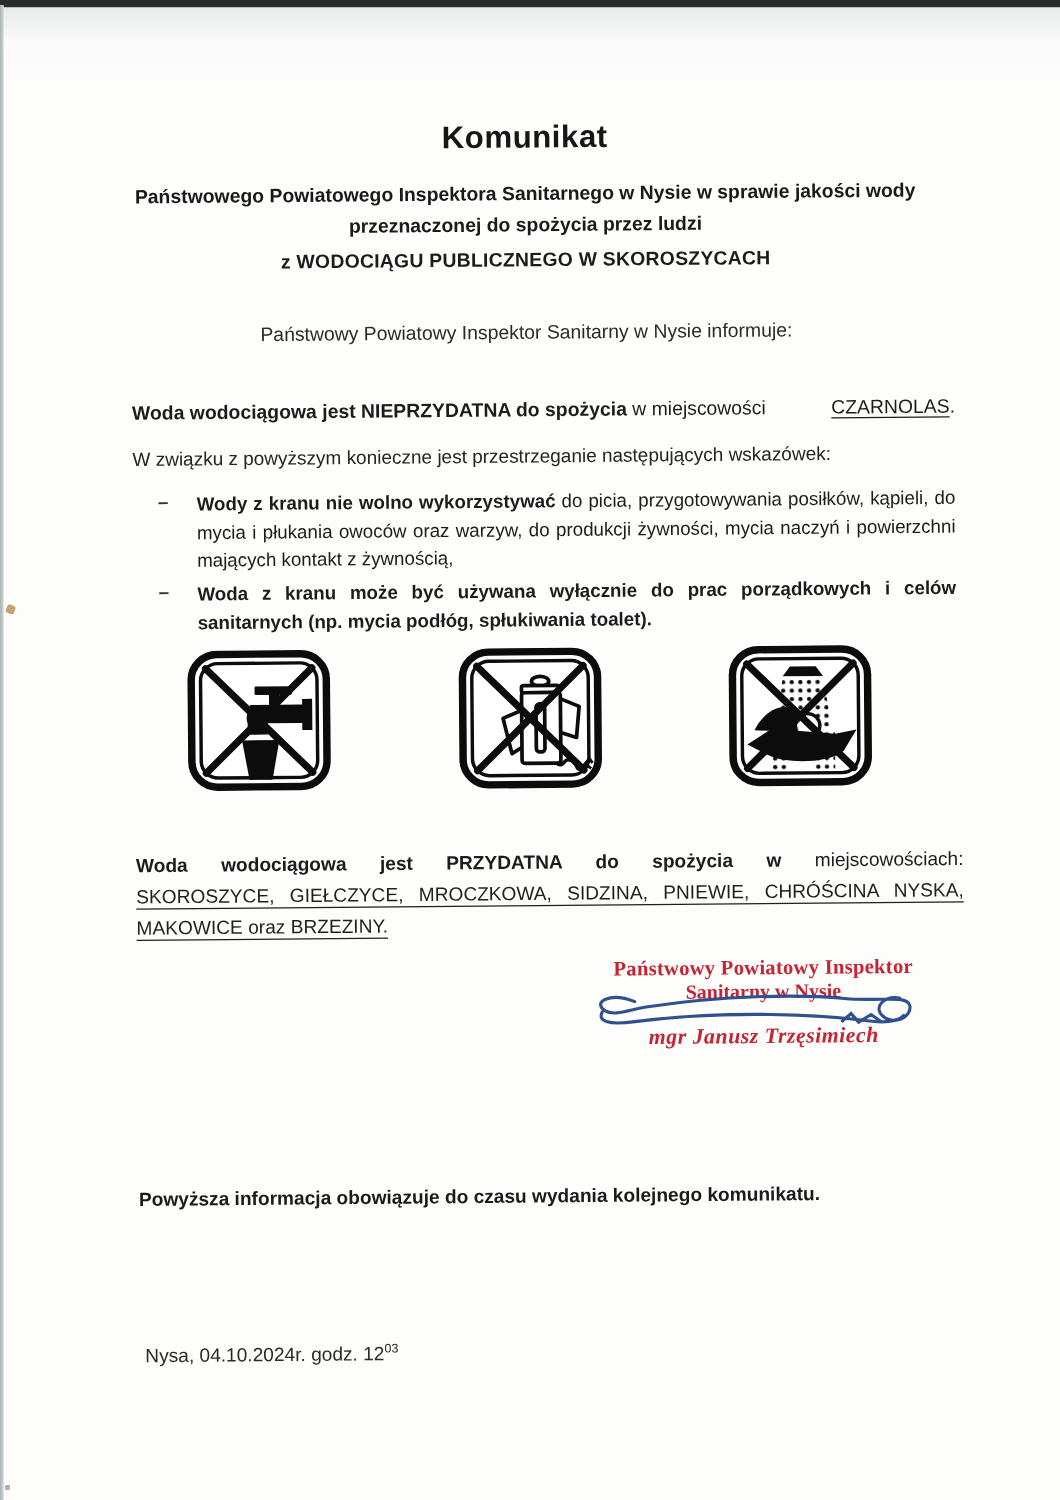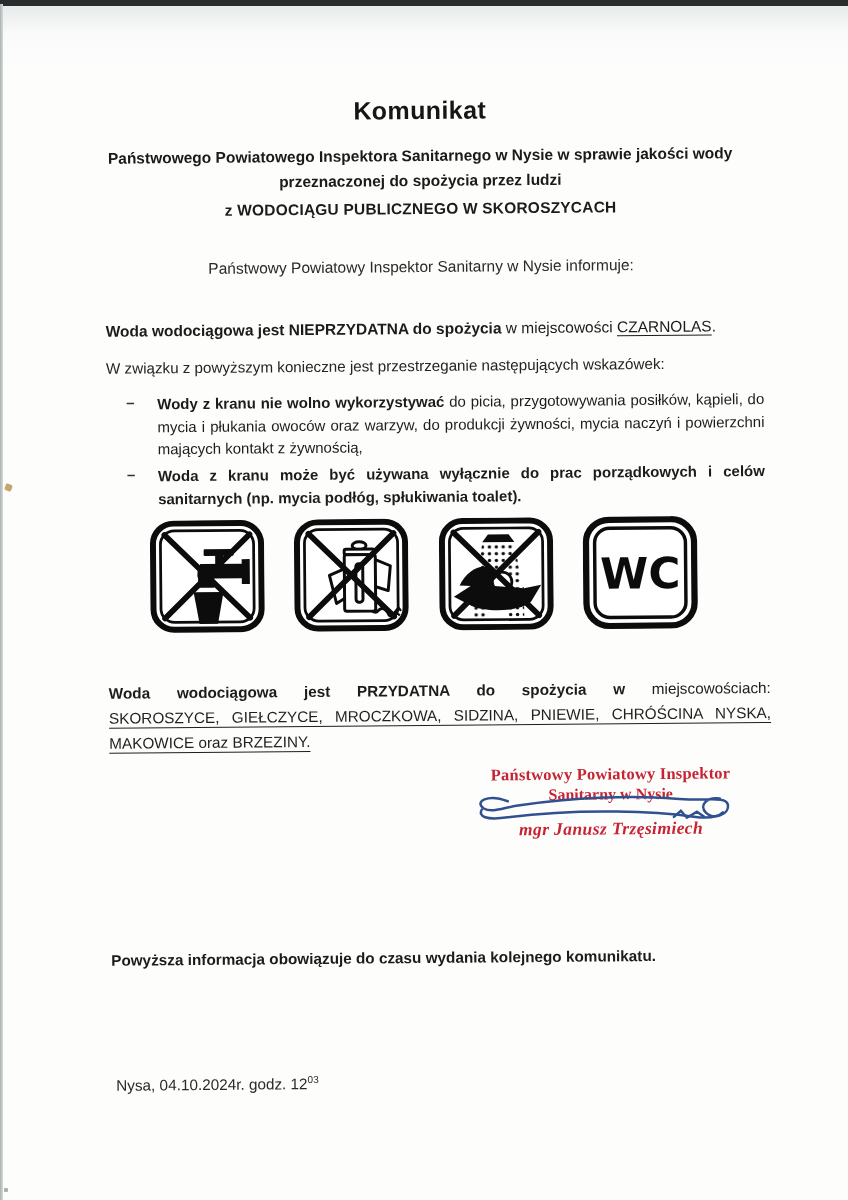--- a/index.html
+++ b/index.html
@@ -25,21 +25,21 @@
     font-size:25px;font-weight:bold;letter-spacing:.4px;margin:0;color:#161616;}
   .subtitle{position:absolute;top:143px;left:74px;width:700px;text-align:center;
     font-size:15.5px;font-weight:bold;line-height:25px;color:#1a1a1a;}
   .source-line{position:absolute;top:200px;left:74px;width:700px;text-align:center;
     font-size:15.5px;font-weight:bold;letter-spacing:.2px;}
   .informs-line{position:absolute;top:258px;left:74px;width:700px;text-align:center;
     font-size:15.5px;font-weight:400;color:#2a2a2a;}
 
   .unfit-line{position:absolute;top:320px;left:108px;width:662px;font-size:15.5px;}
   .unfit-line .b{font-weight:bold;}
-  .unfit-line .u{text-decoration:underline;text-underline-offset:3px;}
+  .unfit-line .u{text-decoration:underline;text-underline-offset:3px;margin-left:48px;}
   .intro-line{position:absolute;top:357px;left:108px;width:662px;font-size:15.2px;color:#242424;}
 
   .bullet{position:absolute;left:128px;width:638px;display:flex;}
   .bullet .marker{width:31px;flex:0 0 31px;font-size:15px;font-weight:bold;color:#333;}
   .bullet .btext{flex:1;font-size:15px;line-height:22.5px;text-align:justify;}
   .bullet1{top:391px;}
   .bullet2{top:463px;}
   .bullet2 .btext{font-weight:bold;}
   .b{font-weight:bold;}
 
@@ -152,27 +152,20 @@
         <path d="M18,60 C24,48 34,42 42,44 L58,50 C55,58 47,62 39,61 Z" fill="#0c0c0c"></path>
         <circle cx="55" cy="57" r="8.5" fill="#fff" stroke="#0c0c0c" stroke-width="2.4"></circle>
         <path d="M13,70 L30,59 L74,63 L89,60 L80,75 C70,84 40,84 28,78 Z" fill="#0c0c0c"></path>
         <g stroke="#0c0c0c" stroke-width="5" stroke-linecap="round">
           <line x1="13" y1="13" x2="87" y2="87"></line>
           <line x1="87" y1="13" x2="13" y2="87"></line>
         </g>
       </svg>
     </div>
 
-    <div class="picto">
-      <svg viewBox="0 0 100 100" preserveAspectRatio="none">
-        <rect x="3" y="3" width="94" height="94" rx="20" fill="#fff" stroke="#0c0c0c" stroke-width="5.5"></rect>
-        <rect x="10.5" y="10.5" width="79" height="79" rx="13" fill="none" stroke="#0c0c0c" stroke-width="3"></rect>
-        <text x="50" y="64" text-anchor="middle" font-family="DejaVu Sans, Liberation Sans, sans-serif" font-size="38" font-weight="bold" fill="#0c0c0c">WC</text>
-      </svg>
-    </div>
 
   </div>
 
   <div class="fit-para">
     <div class="fit-line1"><span class="b">Woda wodociągowa jest PRZYDATNA do spożycia w</span><span> miejscowościach:</span></div>
     <span class="fit-places">SKOROSZYCE, GIEŁCZYCE, MROCZKOWA, SIDZINA, PNIEWIE, CHRÓŚCINA NYSKA, MAKOWICE oraz BRZEZINY.</span>
   </div>
 
   <div class="stamp">
     <div class="stamp-line1">Państwowy Powiatowy Inspektor</div>

